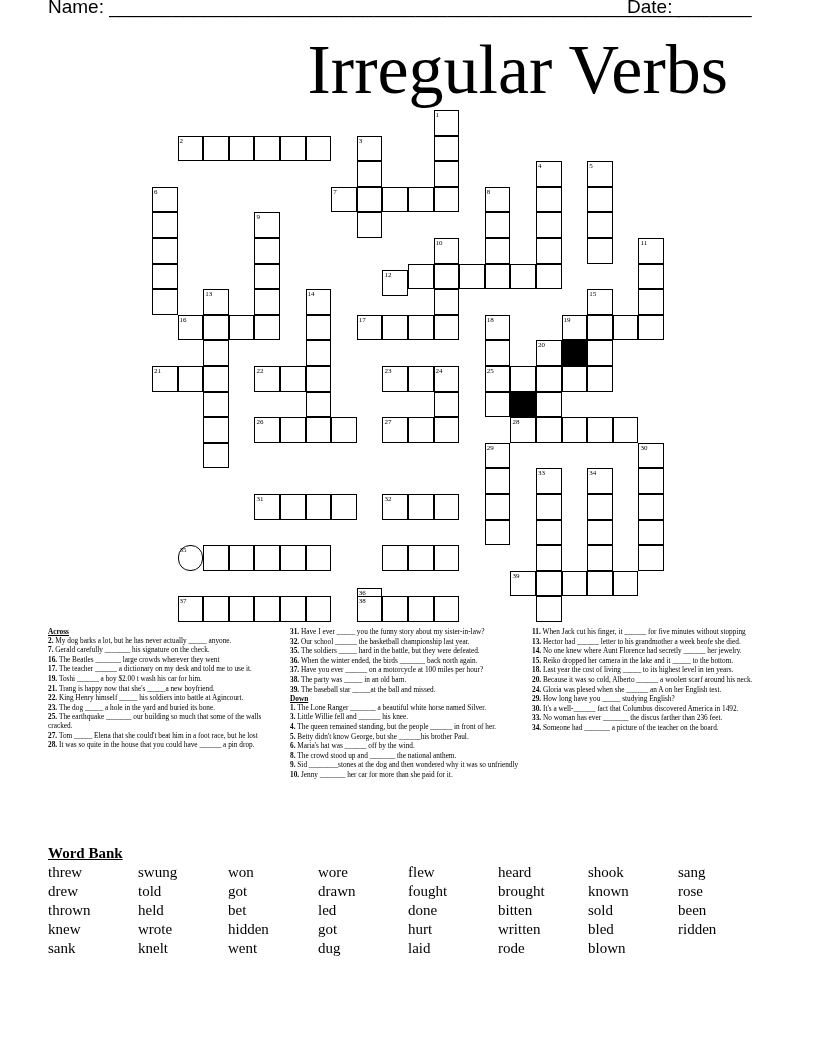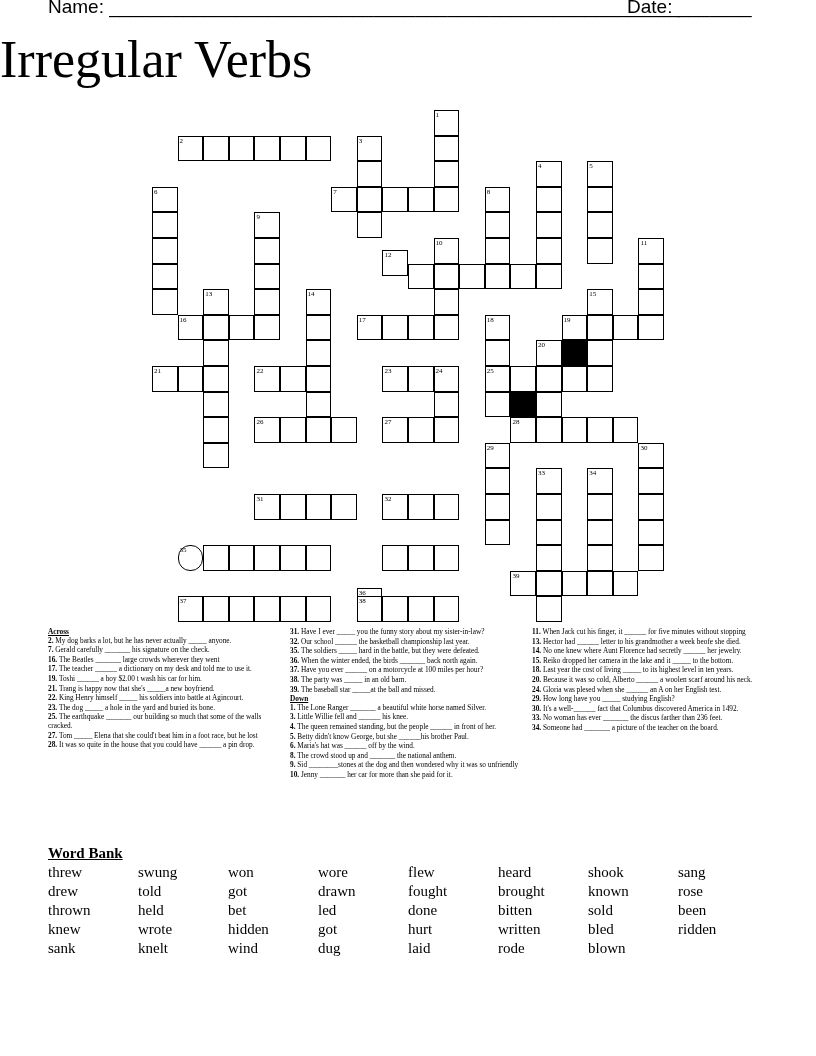--- a/index.html
+++ b/index.html
@@ -1,19 +1,19 @@
 <!DOCTYPE html>
 <html><head>
 <meta charset="utf-8">
 <style>
   html,body{margin:0;padding:0;background:#fff;}
   body{width:816px;height:1056px;position:relative;overflow:hidden;color:#000;font-family:"Liberation Serif",serif;}
   .hdr{position:absolute;top:-4px;left:48px;font-family:"Liberation Sans",sans-serif;font-size:19px;white-space:nowrap;}
   .hdr-date{position:absolute;top:-4px;left:627px;font-family:"Liberation Sans",sans-serif;font-size:19px;white-space:nowrap;}
-  .title{position:absolute;top:30px;left:0;width:728px;text-align:left;font-size:52px;font-family:"Liberation Serif",serif;}
+  .title{position:absolute;top:30px;left:0;width:728px;text-align:right;font-size:70px;font-family:"Liberation Serif",serif;}
   #grid{position:absolute;left:152px;top:110px;width:520px;height:520px;}
   .cell{position:absolute;width:25.6px;height:25.6px;box-sizing:border-box;border:1.5px solid #000;background:#fff;}
   .cell.black{background:#000;}
   .cell .num{position:absolute;top:0;left:1px;font-size:7px;line-height:8px;font-family:"Liberation Serif",serif;}
   .clues{position:absolute;top:628px;font-size:7.3px;line-height:8.6px;font-family:"Liberation Serif",serif;}
   .clues .sec{font-weight:bold;text-decoration:underline;}
   .clues .clue{margin-bottom:1px;}
   .clues b{font-weight:bold;}
   #col1{left:48px;width:230px;}
   #col2{left:290px;width:230px;}
@@ -92,21 +92,21 @@
     </div>
     <div class="cell" style="left: 281.6px; top: 153.6px;"></div>
     <div class="cell" style="left: 281.6px; top: 179.2px;"></div>
     <div class="cell" style="left: 281.6px; top: 204.8px;"></div>
     <div class="cell" style="left: 486.4px; top: 128px;">
       <span class="num">11</span>
     </div>
     <div class="cell" style="left: 486.4px; top: 153.6px;"></div>
     <div class="cell" style="left: 486.4px; top: 179.2px;"></div>
     <div class="cell" style="left: 486.4px; top: 204.8px;"></div>
-    <div class="cell" style="left: 230.4px; top: 140px;">
+    <div class="cell" style="left: 230.4px; top: 160px;">
       <span class="num">12</span>
     </div>
     <div class="cell" style="left: 256px; top: 153.6px;"></div>
     <div class="cell" style="left: 307.2px; top: 153.6px;"></div>
     <div class="cell" style="left: 358.4px; top: 153.6px;"></div>
     <div class="cell" style="left: 51.2px; top: 179.2px;">
       <span class="num">13</span>
     </div>
     <div class="cell" style="left: 51.2px; top: 204.8px;"></div>
     <div class="cell" style="left: 51.2px; top: 230.4px;"></div>
@@ -340,19 +340,19 @@
     <span>knew</span>
     <span>wrote</span>
     <span>hidden</span>
     <span>got</span>
     <span>hurt</span>
     <span>written</span>
     <span>bled</span>
     <span>ridden</span>
     <span>sank</span>
     <span>knelt</span>
-    <span>wind</span>
+    <span>went</span>
     <span>dug</span>
     <span>laid</span>
     <span>rode</span>
     <span>blown</span>
     <span></span>
   </div>
 
 </body></html>

